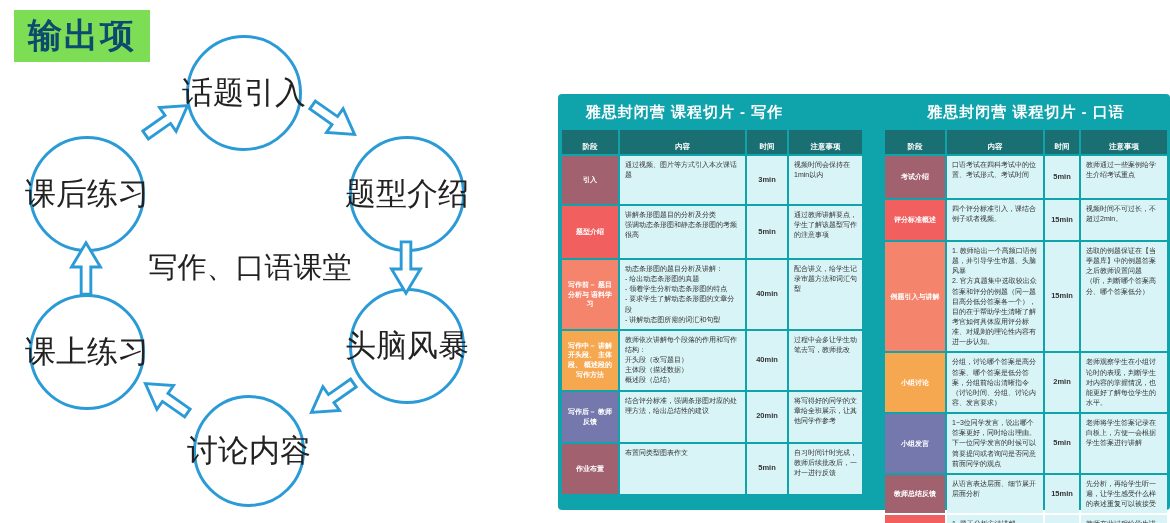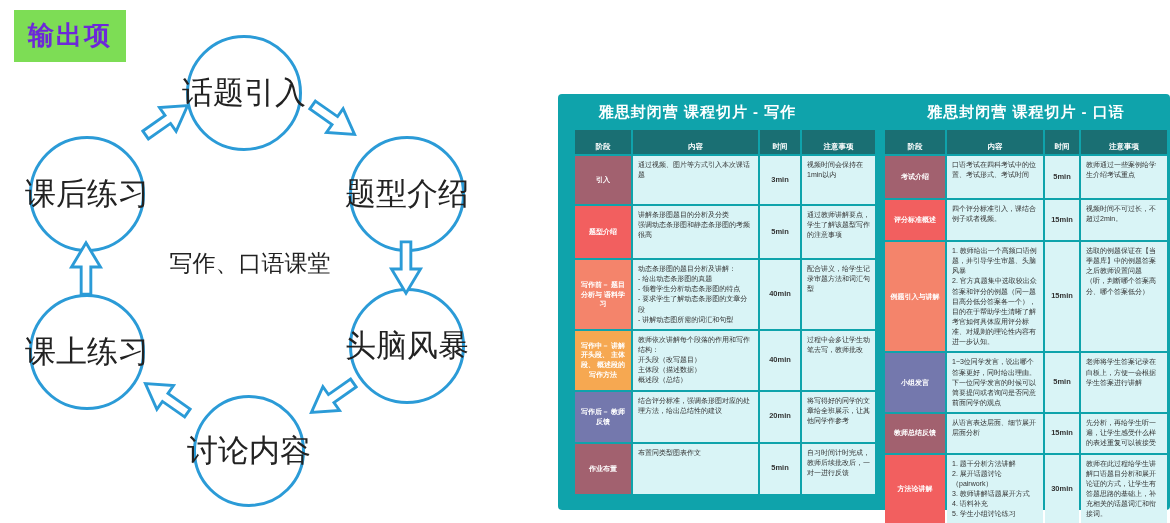--- a/index.html
+++ b/index.html
@@ -4,56 +4,56 @@
 <style>
   html,body{margin:0;padding:0;}
   body{
     width:1170px;height:523px;position:relative;overflow:hidden;
     background:#ffffff;
     font-family:"Liberation Sans","DejaVu Sans",sans-serif;
   }
   
   .badge{
     position:absolute;left:14px;top:10px;
-    background:#7ddd55;color:#6d28d9;
+    background:#7ddd55;color:#0c4a6e;
     font-family:"Liberation Serif","DejaVu Serif",serif;
-    font-weight:bold;font-size:26px;line-height:52px;
+    font-weight:bold;font-size:34px;line-height:52px;
     padding:0 14px;letter-spacing:2px;
   }
   .circle{
     position:absolute;border:3px solid #2b9bd7;border-radius:50%;
     background:#fff;display:flex;align-items:center;justify-content:center;
     font-family:"Liberation Serif","DejaVu Serif",serif;
     font-size:31px;color:#222;white-space:nowrap;
   }
   .c-topic   {left:186px;top:35px; width:110px;height:110px;}
   .c-qtype   {left:349px;top:136px;width:110px;height:110px;}
   .c-brain   {left:349px;top:288px;width:110px;height:110px;}
   .c-corpus  {left:193px;top:395px;width:106px;height:106px;}
   .c-inclass {left:29px; top:294px;width:110px;height:110px;}
   .c-after   {left:29px; top:136px;width:110px;height:110px;}
   .center-label{
     position:absolute;left:140px;top:248px;width:220px;text-align:center;
     font-family:"Liberation Serif","DejaVu Serif",serif;
-    font-size:23px;color:#222;white-space:nowrap;
+    font-size:29px;color:#222;white-space:nowrap;
   }
   .arrow{position:absolute;width:58px;height:40px;}
   .a1{left:138px;top:100px;transform:rotate(-35deg);}
   .a2{left:305px;top:100px;transform:rotate(35deg);}
   .a3{left:377px;top:248px;transform:rotate(90deg);}
   .a4{left:303px;top:378px;transform:rotate(145deg);}
   .a5{left:137px;top:378px;transform:rotate(-145deg);}
   .a6{left:57px; top:248px;transform:rotate(-90deg);}
   
   .panel{
     position:absolute;left:558px;top:94px;width:612px;height:416px;
     background:#0fa3ab;border-radius:4px;
   }
   .card{position:absolute;top:0;}
-  .card-writing{left:17px;width:245px;}
+  .card-writing{left:4px;width:245px;}
   .card-speaking{left:327px;width:282px;}
   .card-title{
     color:#ffffff;font-weight:bold;font-size:15px;
     text-align:center;margin:9px 0 8px 0;letter-spacing:1px;white-space:nowrap;
   }
   .ctable{display:block;}
   .trow{display:flex;gap:2px;margin-bottom:2px;}
   .cell{box-sizing:border-box;}
   .thead .cell{
     background:#1a6f73;color:#fff;font-weight:bold;font-size:7.5px;
@@ -200,20 +200,26 @@
           <div class="cell body time w2">15min</div>
           <div class="cell body w3">视频时间不可过长，不超过2min。</div>
         </div>
         <div class="trow" style="min-height: 64px;">
           <div class="cell stage w0" style="background: rgb(244, 132, 107);">例题引入与讲解</div>
           <div class="cell body w1">1. 教师给出一个高频口语例题，并引导学生审题、头脑风暴
 2. 官方真题集中选取较出众答案和评分的例题（同一题目高分低分答案各一个），目的在于帮助学生清晰了解考官如何具体应用评分标准、对规则的理论性内容有进一步认知。</div>
           <div class="cell body time w2">15min</div>
           <div class="cell body w3">选取的例题保证在【当季题库】中的例题答案之后教师设置问题（听，判断哪个答案高分、哪个答案低分）</div>
         </div>
+        <div class="trow" style="min-height: 44px;">
+          <div class="cell stage w0" style="background: rgb(246, 168, 81);">小组讨论</div>
+          <div class="cell body w1">分组，讨论哪个答案是高分答案、哪个答案是低分答案，分组前给出清晰指令（讨论时间、分组、讨论内容、发言要求）</div>
+          <div class="cell body time w2">2min</div>
+          <div class="cell body w3">老师观察学生在小组讨论时的表现，判断学生对内容的掌握情况，也能更好了解每位学生的水平。</div>
+        </div>
         <div class="trow" style="min-height: 42px;">
           <div class="cell stage w0" style="background: rgb(116, 120, 173);">小组发言</div>
           <div class="cell body w1">1~3位同学发言，说出哪个答案更好，同时给出理由。下一位同学发言的时候可以简要提问或者询问是否同意前面同学的观点</div>
           <div class="cell body time w2">5min</div>
           <div class="cell body w3">老师将学生答案记录在白板上，方便一会根据学生答案进行讲解</div>
         </div>
         <div class="trow" style="min-height: 28px;">
           <div class="cell stage w0" style="background: rgb(162, 97, 111);">教师总结反馈</div>
           <div class="cell body w1">从语言表达层面、细节展开层面分析</div>
           <div class="cell body time w2">15min</div>

